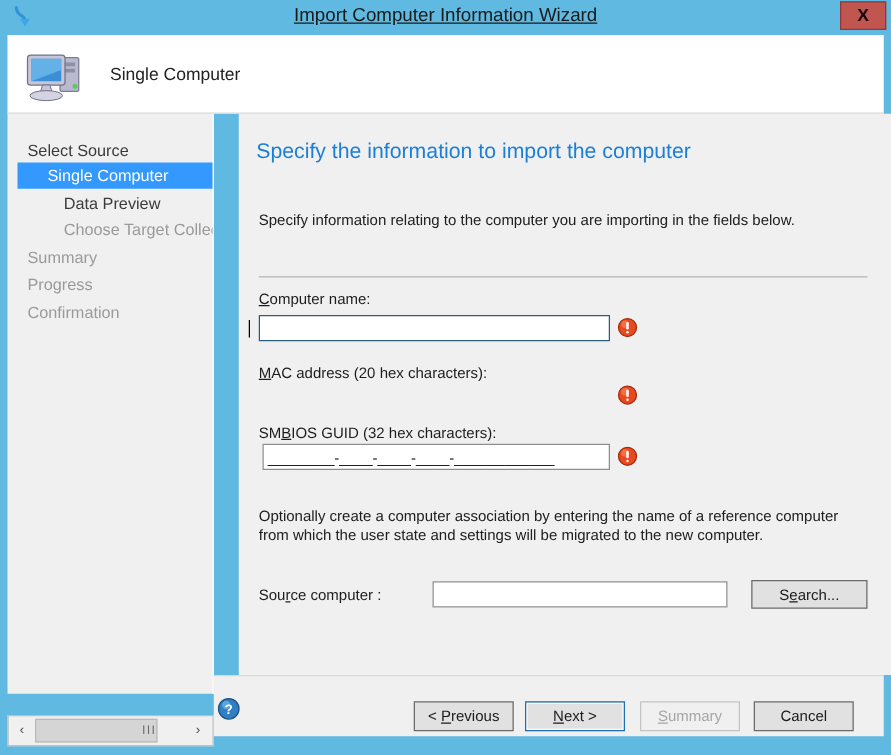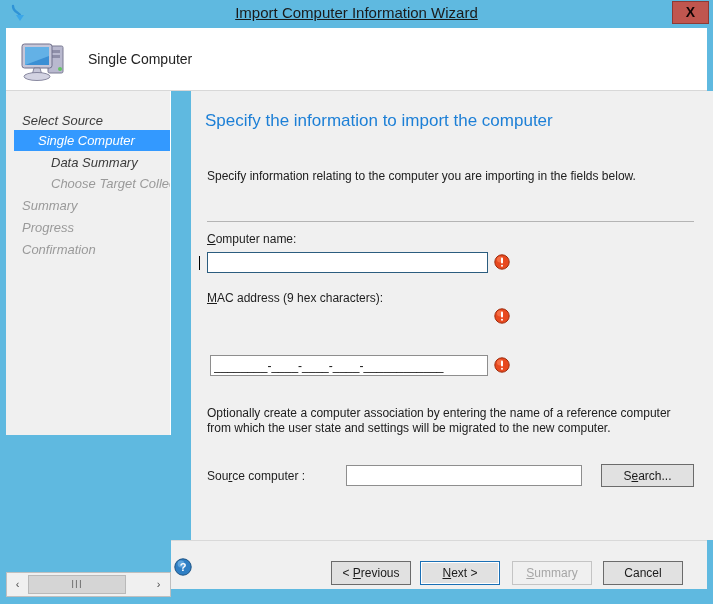--- a/index.html
+++ b/index.html
@@ -66,25 +66,24 @@
     position: absolute; left: 82px; top: 0;
     height: 63px; line-height: 63px;
     font-size: 14px;
     color: #222;
     white-space: nowrap;
   }
 
   
   #sidebar {
     position: absolute; left: 6px; top: 91px;
-    width: 165px; height: 344px;
+    width: 165px; height: 464px;
     background: #f0f0f0;
     border-right: 1px solid #ffffff;
     overflow: hidden;
-    font-style: italic;
   }
   .nav-item {
     position: absolute;
     height: 21px;
     line-height: 21px;
     font-size: 13px;
     white-space: nowrap;
     color: #3b3b3b;
   }
   .nav-item.level0 { left: 16px; }
@@ -118,21 +117,21 @@
   #sb-left { left: 1px; }
   #sb-right { left: 142px; }
   #sb-thumb {
     position: absolute; left: 21px; top: 2px;
     width: 98px; height: 19px;
     background: #d5d5d5;
     border: 1px solid #b9b9b9;
     color: #6d6d6d;
     font-size: 10px;
     line-height: 18px;
-    text-align: center;
+    text-align: right;
     letter-spacing: 1px;
     cursor: pointer;
   }
 
   
   #content {
     position: absolute; left: 177px; top: 91px;
     width: 530px; height: 449px;
     background: #f0f0f0;
     margin-left: 14px;
@@ -287,21 +286,21 @@
         <path d="M16 32 L22 32 L24 39 L14 39 Z" fill="#c6c6d8" stroke="#71718c" stroke-width="0.8"></path>
         <ellipse cx="19" cy="40.5" rx="13" ry="4" fill="#d3d3e2" stroke="#71718c" stroke-width="0.8"></ellipse>
       </svg>
     </span>
     <div id="banner-title">Single Computer</div>
   </div>
 
   <div id="sidebar">
     <div class="nav-item level0" style="top:19px">Select Source</div>
     <div class="nav-item selected" style="top:39px">Single Computer</div>
-    <div class="nav-item level2" style="top:61px">Data Summary</div>
+    <div class="nav-item level2" style="top:61px">Data Preview</div>
     <div class="nav-item level2 dim" style="top:82px">Choose Target Collect</div>
     <div class="nav-item level0 dim" style="top:104px">Summary</div>
     <div class="nav-item level0 dim" style="top:126px">Progress</div>
     <div class="nav-item level0 dim" style="top:148px">Confirmation</div>
   </div>
 
   <div id="hscroll">
     <div class="sb-arrow" id="sb-left">‹</div>
     <div id="sb-thumb">III</div>
     <div class="sb-arrow" id="sb-right">›</div>
@@ -317,30 +316,31 @@
     <input class="field-input focused" style="left: 16px; top: 161px; width: 281px;" value="">
     <span class="error-icon" style="left:303px; top:163px;">
       <svg width="16" height="16" viewBox="0 0 16 16">
         <circle cx="8" cy="8" r="7.2" fill="#e8491f" stroke="#9e2b0c" stroke-width="1"></circle>
         <circle cx="6" cy="5.4" r="3" fill="#ff8d63" opacity="0.55"></circle>
         <rect x="7" y="3.6" width="2" height="6" rx="1" fill="#ffffff"></rect>
         <rect x="7" y="10.8" width="2" height="2" rx="1" fill="#ffffff"></rect>
       </svg>
     </span>
 
-    <div class="field-label" style="left:16px; top:200px;"><span class="acc">M</span><span>AC address (9 hex characters):</span></div>
+    <div class="field-label" style="left:16px; top:200px;"><span class="acc">M</span><span>AC address (20 hex characters):</span></div>
     <span class="error-icon" style="left:303px; top:217px;">
       <svg width="16" height="16" viewBox="0 0 16 16">
         <circle cx="8" cy="8" r="7.2" fill="#e8491f" stroke="#9e2b0c" stroke-width="1"></circle>
         <circle cx="6" cy="5.4" r="3" fill="#ff8d63" opacity="0.55"></circle>
         <rect x="7" y="3.6" width="2" height="6" rx="1" fill="#ffffff"></rect>
         <rect x="7" y="10.8" width="2" height="2" rx="1" fill="#ffffff"></rect>
       </svg>
     </span>
 
+    <div class="field-label" style="left:16px; top:248px;"><span>SM</span><span class="acc">B</span><span>IOS GUID (32 hex characters):</span></div>
     <input class="field-input" style="left: 19px; top: 264px; width: 278px; letter-spacing: 0px;" value="________-____-____-____-____________">
     <span class="error-icon" style="left:303px; top:266px;">
       <svg width="16" height="16" viewBox="0 0 16 16">
         <circle cx="8" cy="8" r="7.2" fill="#e8491f" stroke="#9e2b0c" stroke-width="1"></circle>
         <circle cx="6" cy="5.4" r="3" fill="#ff8d63" opacity="0.55"></circle>
         <rect x="7" y="3.6" width="2" height="6" rx="1" fill="#ffffff"></rect>
         <rect x="7" y="10.8" width="2" height="2" rx="1" fill="#ffffff"></rect>
       </svg>
     </span>
 

